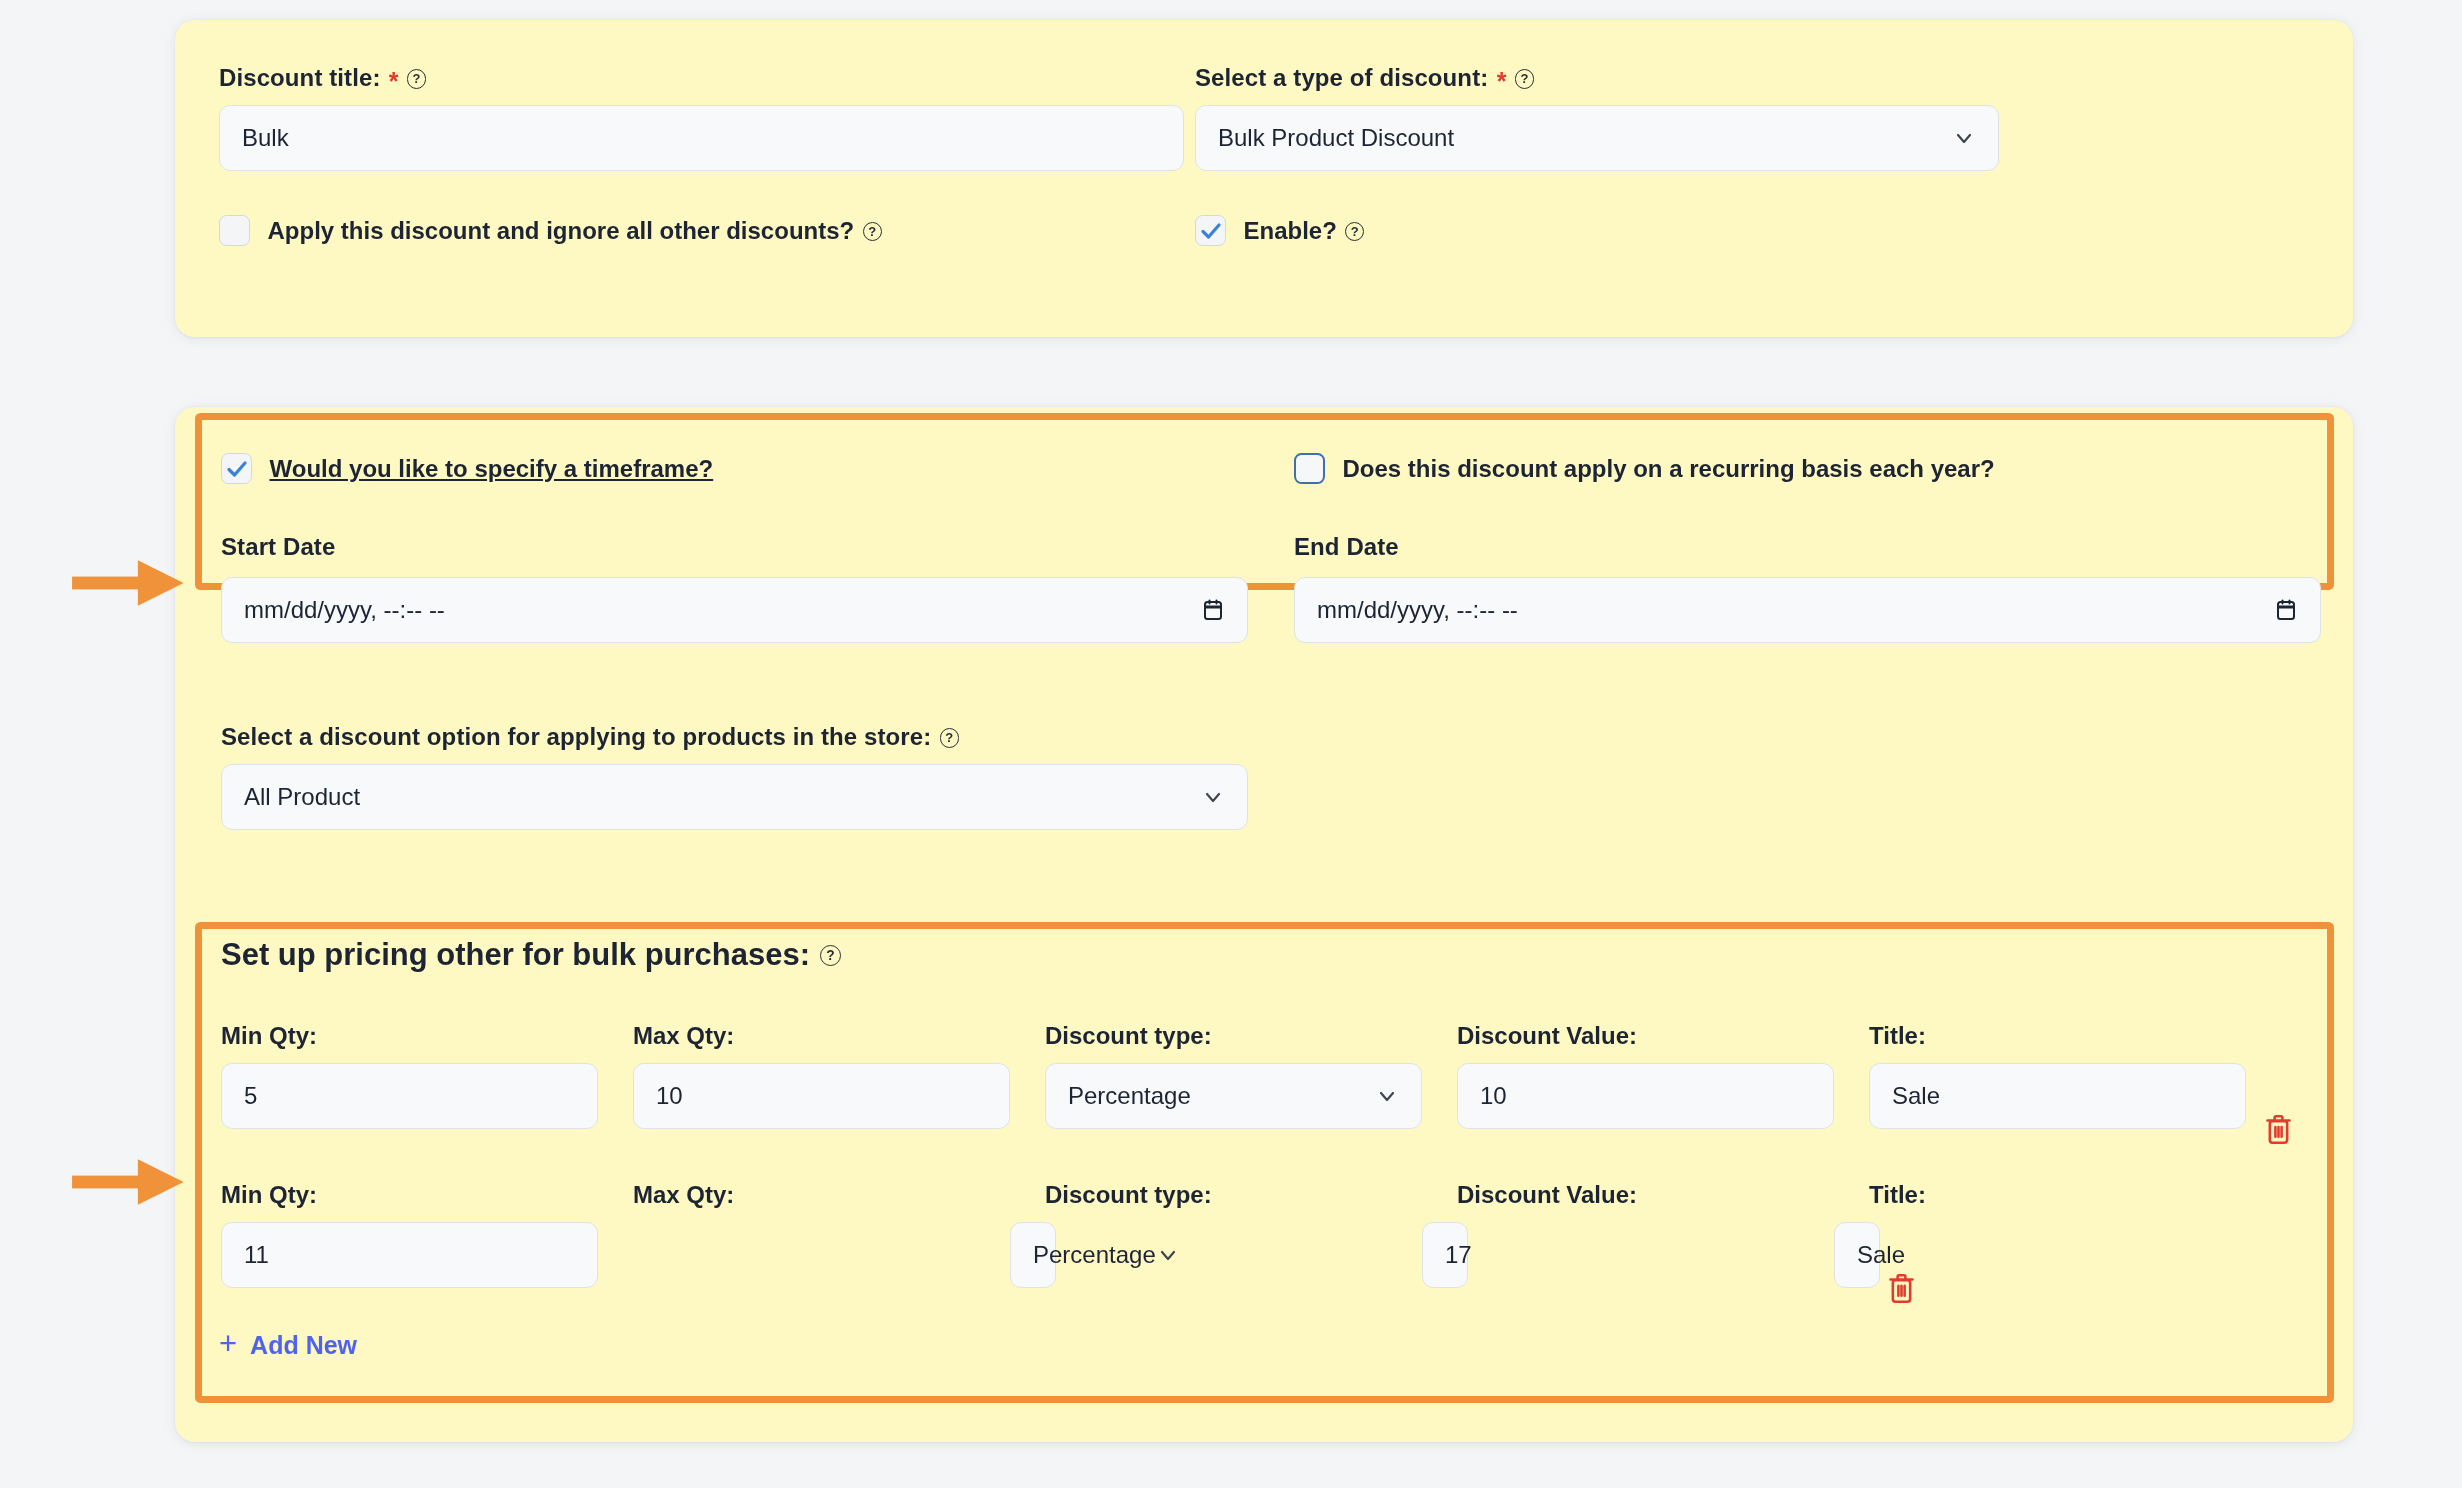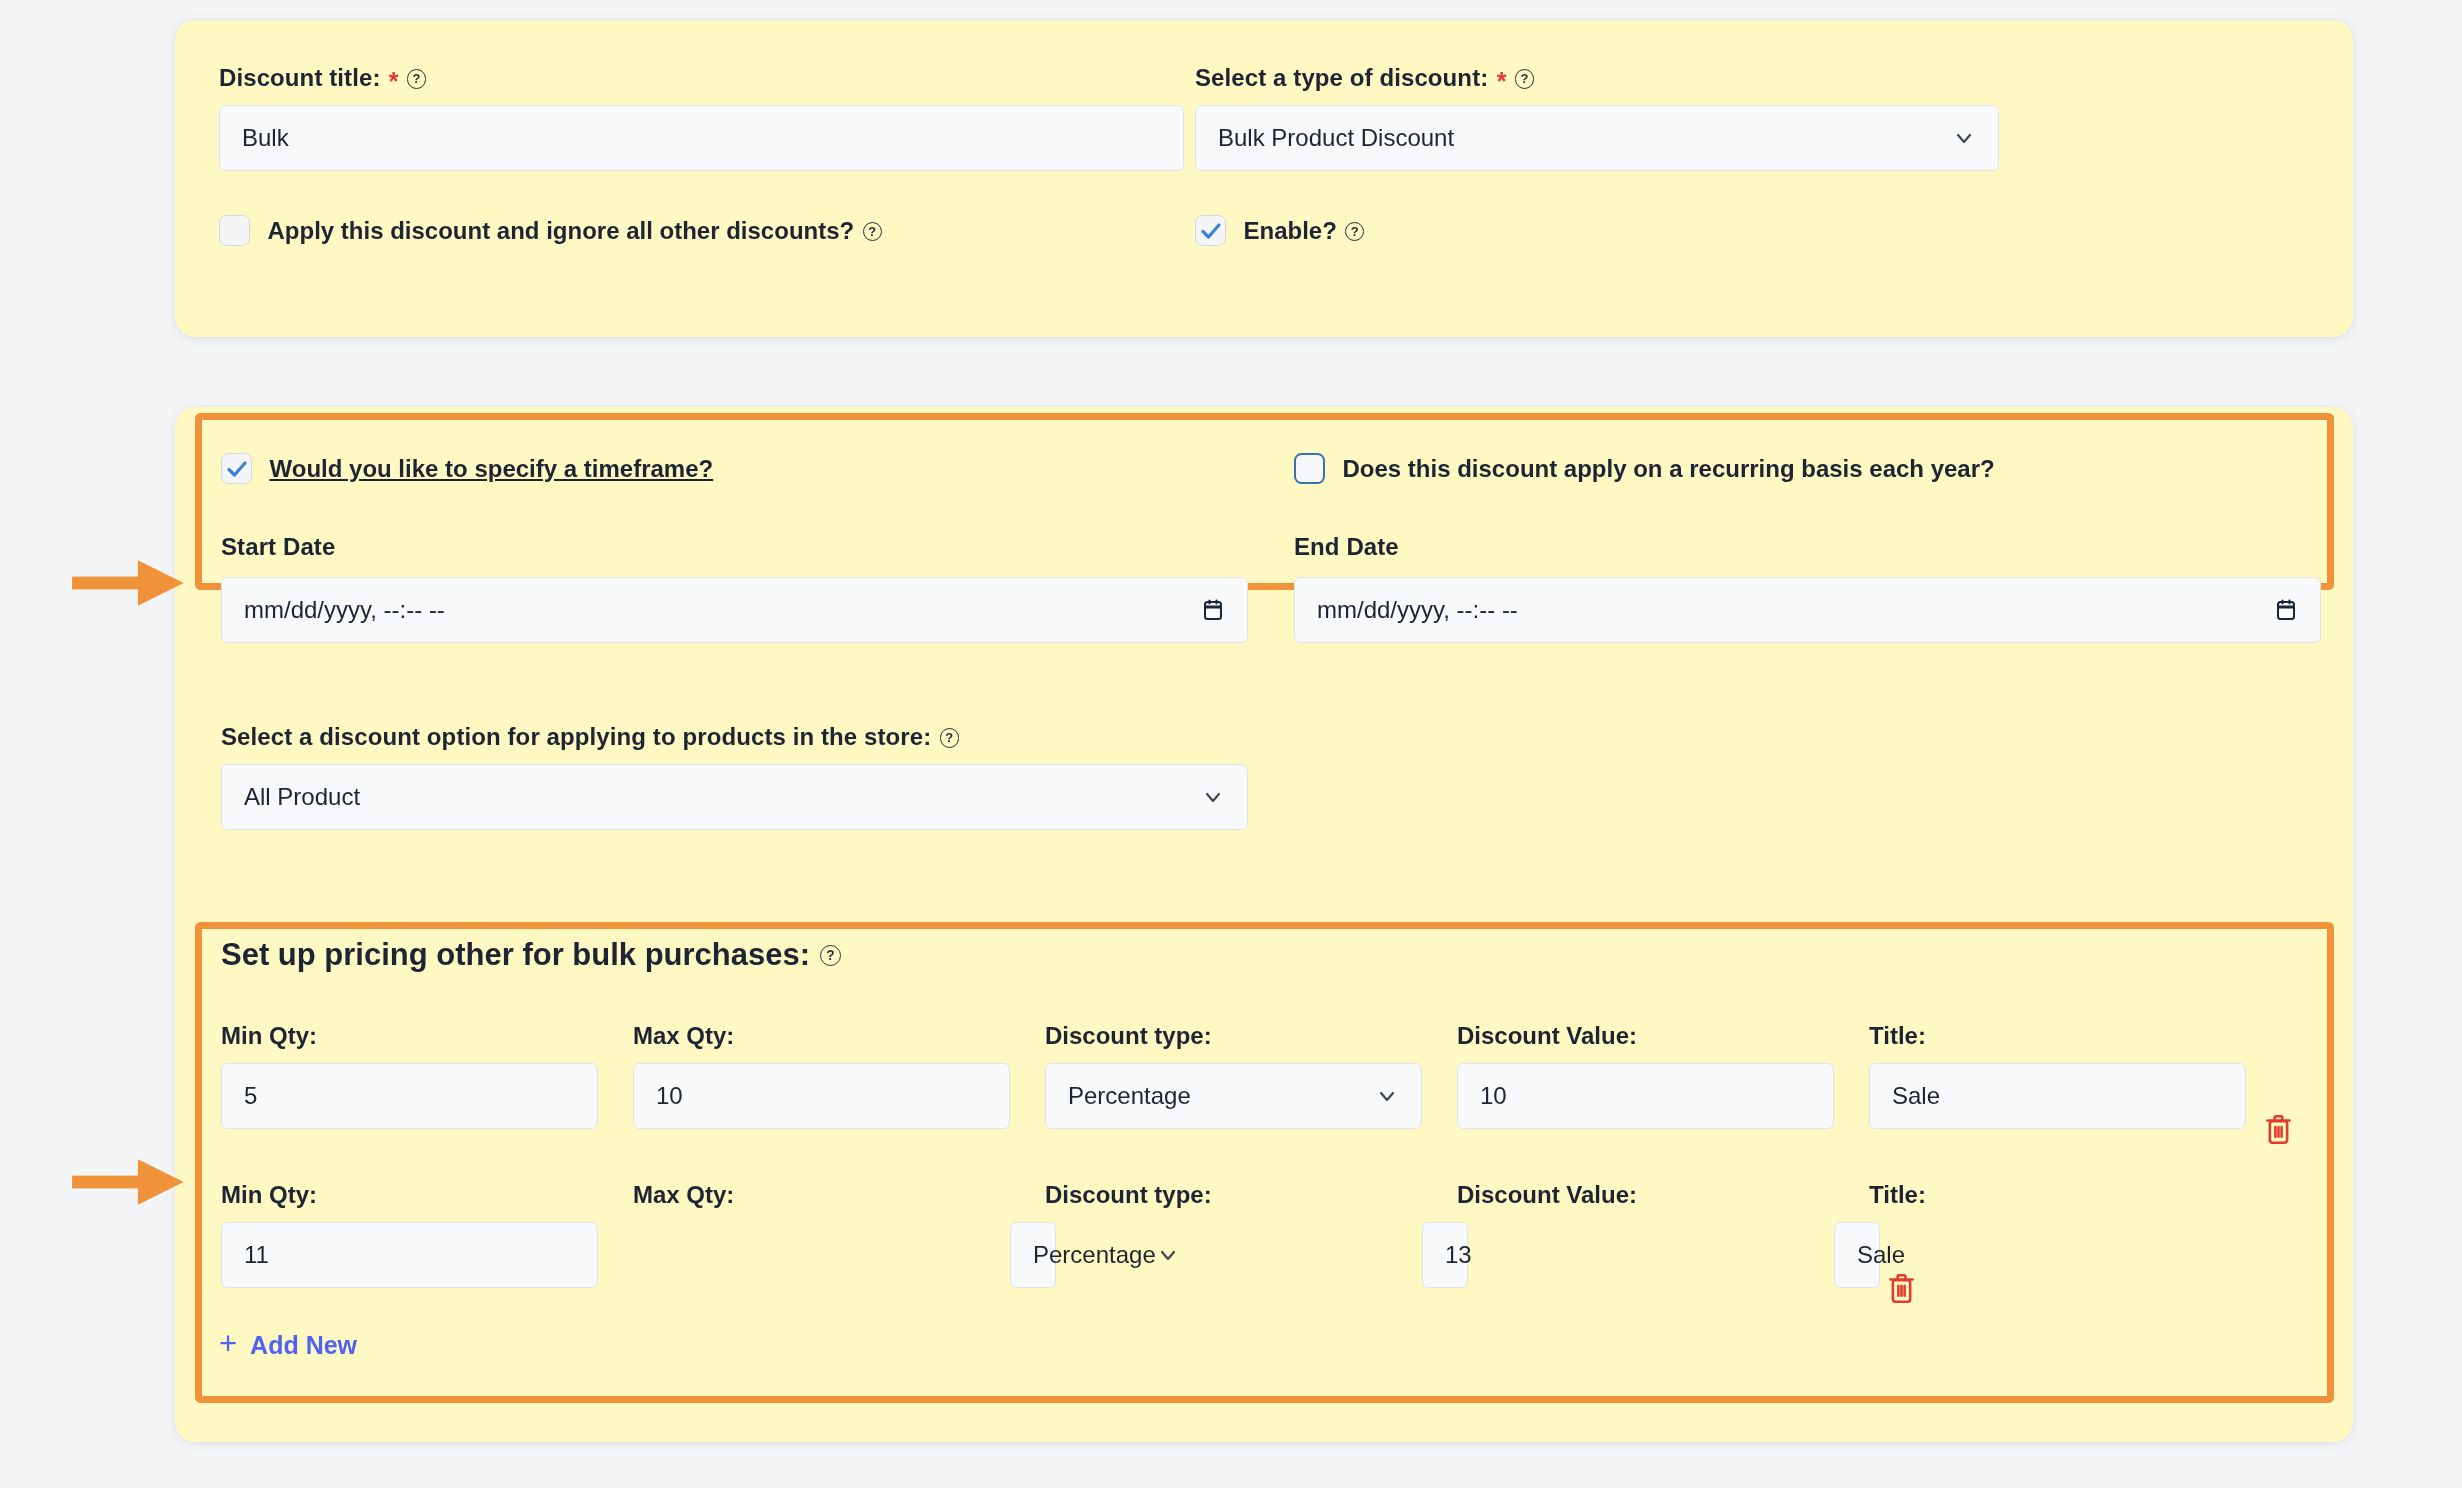--- a/index.html
+++ b/index.html
@@ -44,21 +44,21 @@
     border: 1.8px solid #2a2f3a;
     align-items: center; justify-content: center;
     font-size: 13px; font-weight: 700; line-height: 1;
     color: #2a2f3a;
     position: relative; top: 0.9px;
   }
 
   .input {
     background: #f8f9fb;
     border: 1.4px solid #dfe3e8;
-    border-radius: 6px;
+    border-radius: 11px;
     height: 66px;
     display: flex;
     align-items: center;
     padding: 0 22px;
     font-size: 24px;
     color: #1d2433;
   }
   .select { justify-content: space-between; }
   .chev {
     width: 24px; height: 24px;
@@ -331,21 +331,21 @@
         <div></div>
         <div></div>
       <div class="input select">
         <span>Percentage</span>
         <svg class="chev" viewBox="0 0 24 24" fill="none" stroke="currentColor" stroke-width="2.2" stroke-linecap="round" stroke-linejoin="round">
           <polyline points="6 9 12 16 18 9"></polyline>
         </svg>
       </div>
         <div></div>
       <div class="input">
-          <span>13</span>
+          <span>17</span>
         </div>
         <div></div>
       <div class="input">
           <span>Sale</span>
         </div>
       <svg class="trash" viewBox="0 0 24 26" fill="none" stroke="currentColor" stroke-width="2" stroke-linecap="round" stroke-linejoin="round">
         <path d="M3.5 6h17"></path>
         <path d="M9 6V3.8c0-.6.5-1.1 1.1-1.1h3.8c.6 0 1.1.5 1.1 1.1V6"></path>
         <rect x="5.3" y="6.6" width="13.4" height="16.6" rx="2"></rect>
         <path d="M9.6 11v7.6M12 11v7.6M14.4 11v7.6"></path>

